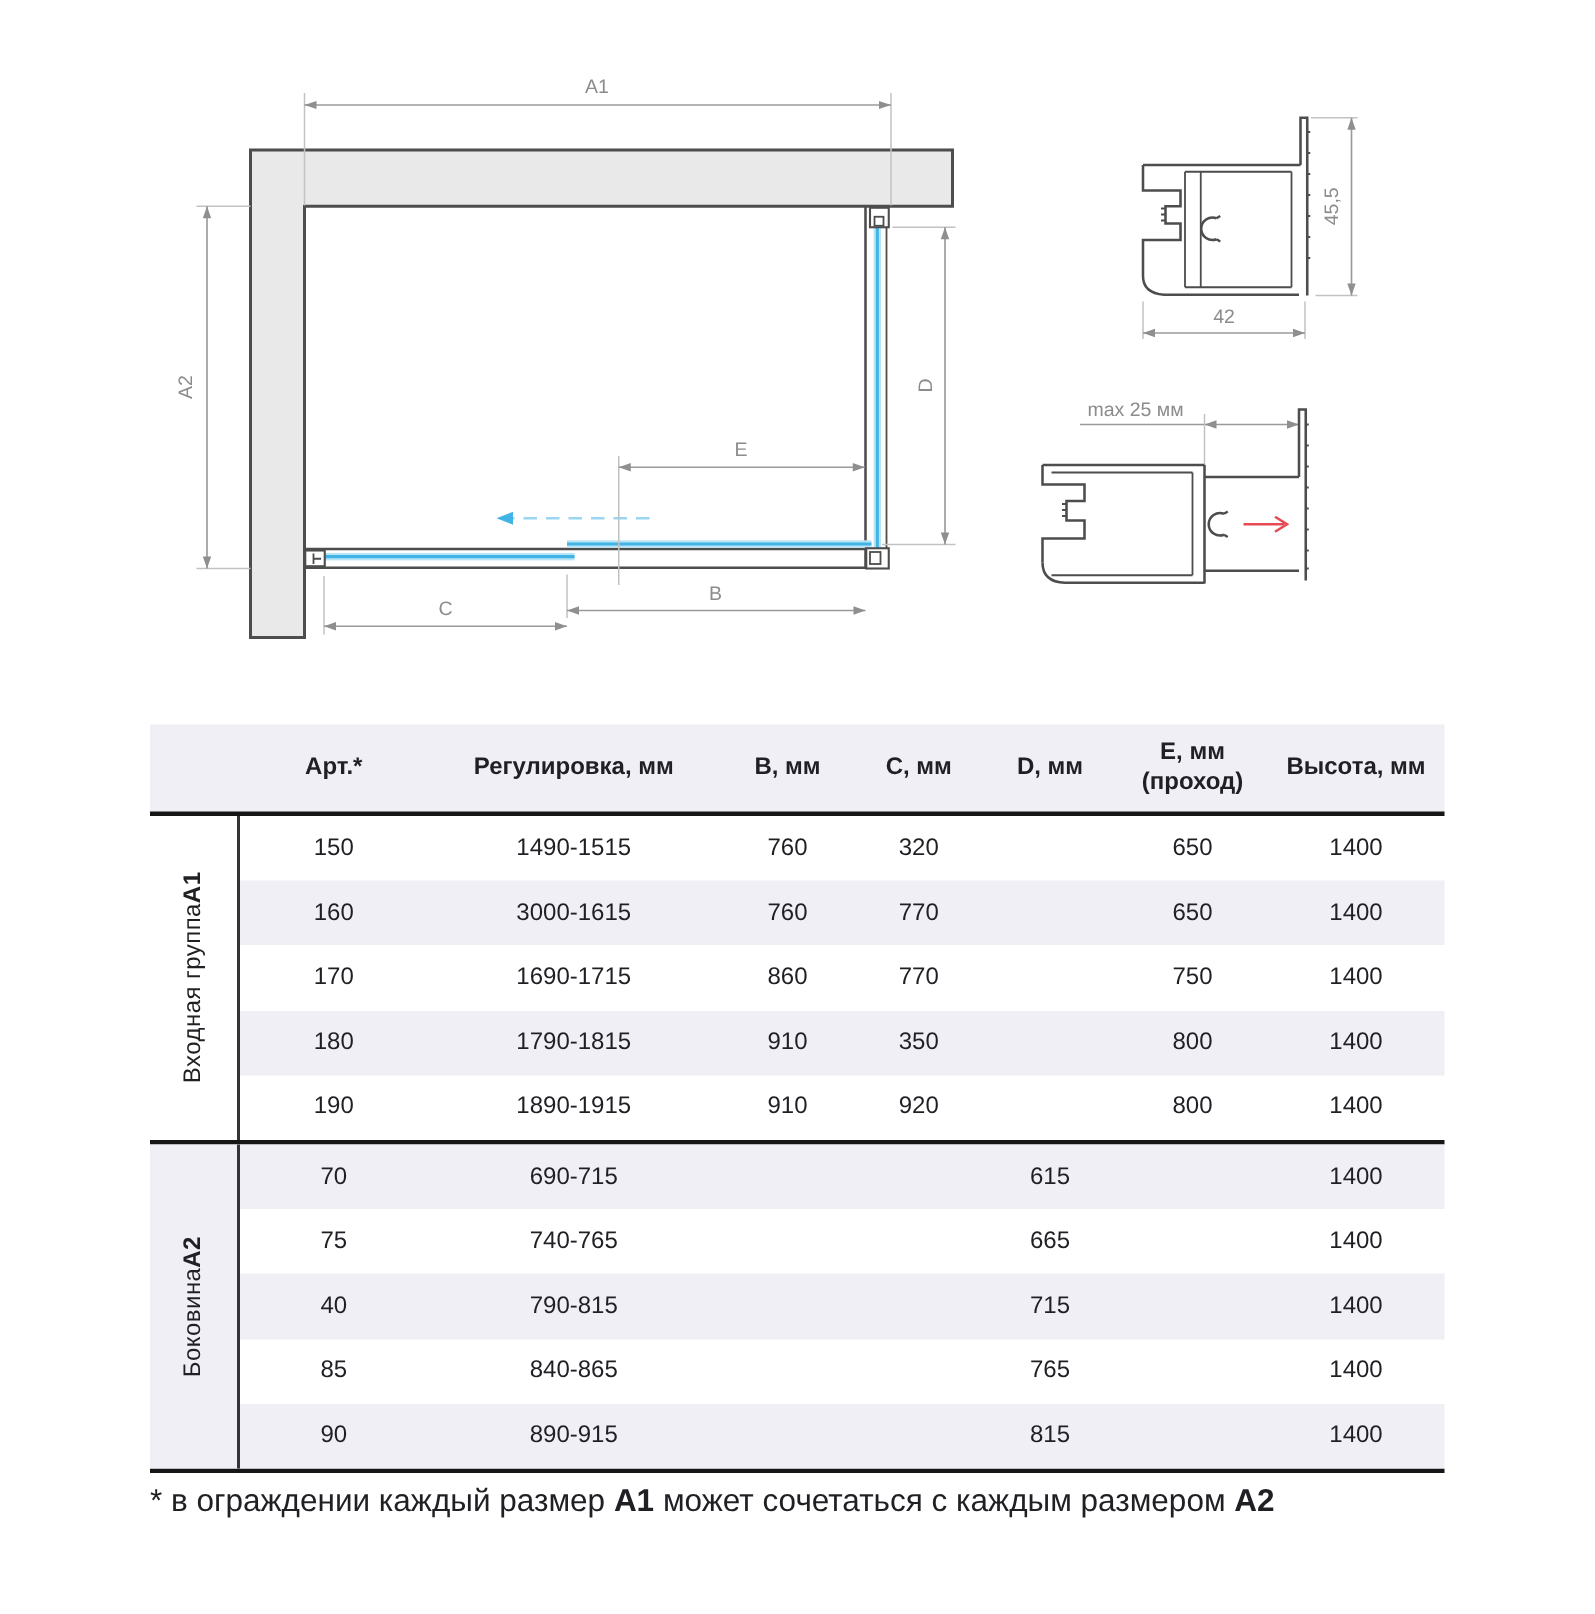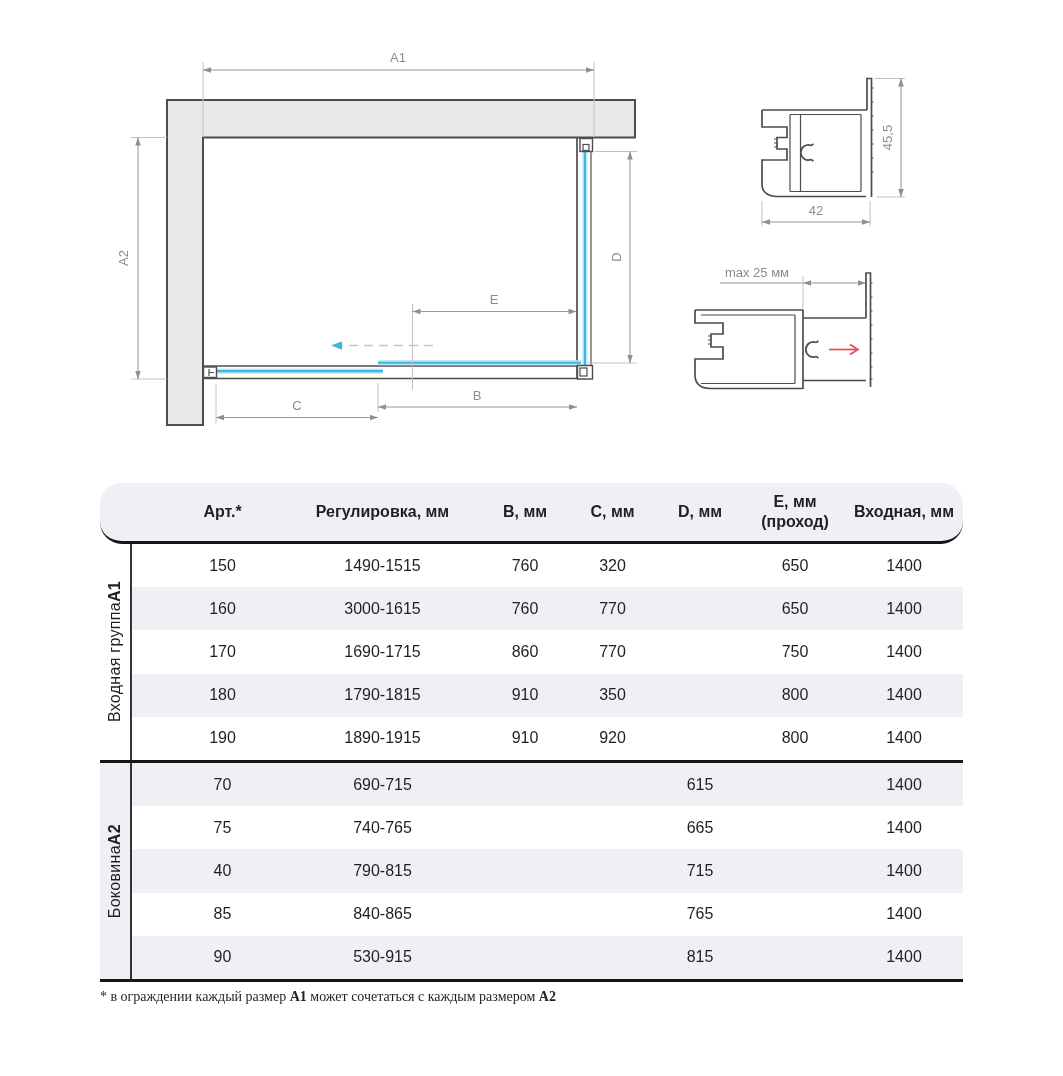--- a/index.html
+++ b/index.html
@@ -9,33 +9,33 @@
   #drawing{position:absolute;left:0;top:0;}
   #drawing text{font-family:"Liberation Sans",sans-serif;fill:#8c8c8c;font-size:13px;}
   .dln{stroke:#9a9a9a;stroke-width:1.1;fill:none;}
   .ext{stroke:#c2c2c2;stroke-width:1;fill:none;}
   .ah{fill:#8f8f8f;stroke:none;}
   .ol{stroke:#4d4d4d;fill:none;stroke-width:1.7;}
   .ol2{stroke:#4d4d4d;fill:none;stroke-width:1.2;}
   .olf{stroke:#4d4d4d;fill:#ffffff;stroke-width:1.4;}
   
   .spec-table{position:absolute;left:100px;top:483px;width:863px;}
-  .thead{display:grid;grid-template-columns:60px 125px 195px 90px 85px 90px 100px 118px;background:#efeff5;height:58px;align-items:center;text-align:center;font-weight:bold;font-size:16px;border-bottom:3px solid #161616;line-height:1.25;border-radius:22px;}
+  .thead{display:grid;grid-template-columns:60px 125px 195px 90px 85px 90px 100px 118px;background:#efeff5;height:58px;align-items:center;text-align:center;font-weight:bold;font-size:16px;border-bottom:3px solid #161616;line-height:1.25;}
   .group{display:flex;}
   .group.g2{border-top:3px solid #161616;border-bottom:3px solid #161616;}
   .glabel{width:58px;border-right:2px solid #333338;display:flex;align-items:center;justify-content:center;}
   .glabel.lav{background:#efeff5;}
   .vtext{writing-mode:vertical-rl;transform:rotate(180deg);font-size:16px;white-space:nowrap;letter-spacing:.3px;}
   .vcode{font-weight:bold;margin-block-start:10px;}
   .grows{flex:1;}
-  .trow{display:grid;grid-template-columns:125px 195px 90px 85px 90px 100px 118px;height:43.2px;align-items:center;text-align:center;font-size:16px;padding-left:28px;}
+  .trow{display:grid;grid-template-columns:125px 195px 90px 85px 90px 100px 118px;height:43.2px;align-items:center;text-align:center;font-size:16px;}
   .g1 .trow:nth-child(even){background:#efeff5;}
   .g2 .trow:nth-child(odd){background:#efeff5;}
   
-  .footnote{position:absolute;left:100px;top:989px;font-size:14px;font-family:Liberation Serif, serif;}
+  .footnote{position:absolute;left:100px;top:989px;font-size:21px;}
   .footnote b{font-weight:bold;}
 </style>
 </head>
 <body>
 
 <div class="page">
 
   <svg id="drawing" width="1063" height="470" viewBox="0 0 1063 470">
 
     <g>
@@ -173,21 +173,21 @@
       <div></div>
       <div>Арт.*</div>
       <div>Регулировка, мм</div>
       <div>B, мм</div>
       <div>C, мм</div>
       <div>D, мм</div>
       <div>
         <div>E, мм</div>
         <div>(проход)</div>
       </div>
-      <div>Входная, мм</div>
+      <div>Высота, мм</div>
     </div>
 
     <div class="group g1">
       <div class="glabel">
         <span class="vtext"><span>Входная группа</span><b class="vcode">A1</b></span>
       </div>
       <div class="grows">
         <div class="trow">
           <div>150</div>
           <div>1490-1515</div>
@@ -272,21 +272,21 @@
           <div>85</div>
           <div>840-865</div>
           <div></div>
           <div></div>
           <div>765</div>
           <div></div>
           <div>1400</div>
         </div>
         <div class="trow">
           <div>90</div>
-          <div>530-915</div>
+          <div>890-915</div>
           <div></div>
           <div></div>
           <div>815</div>
           <div></div>
           <div>1400</div>
         </div>
       </div>
     </div>
   </div>
 

